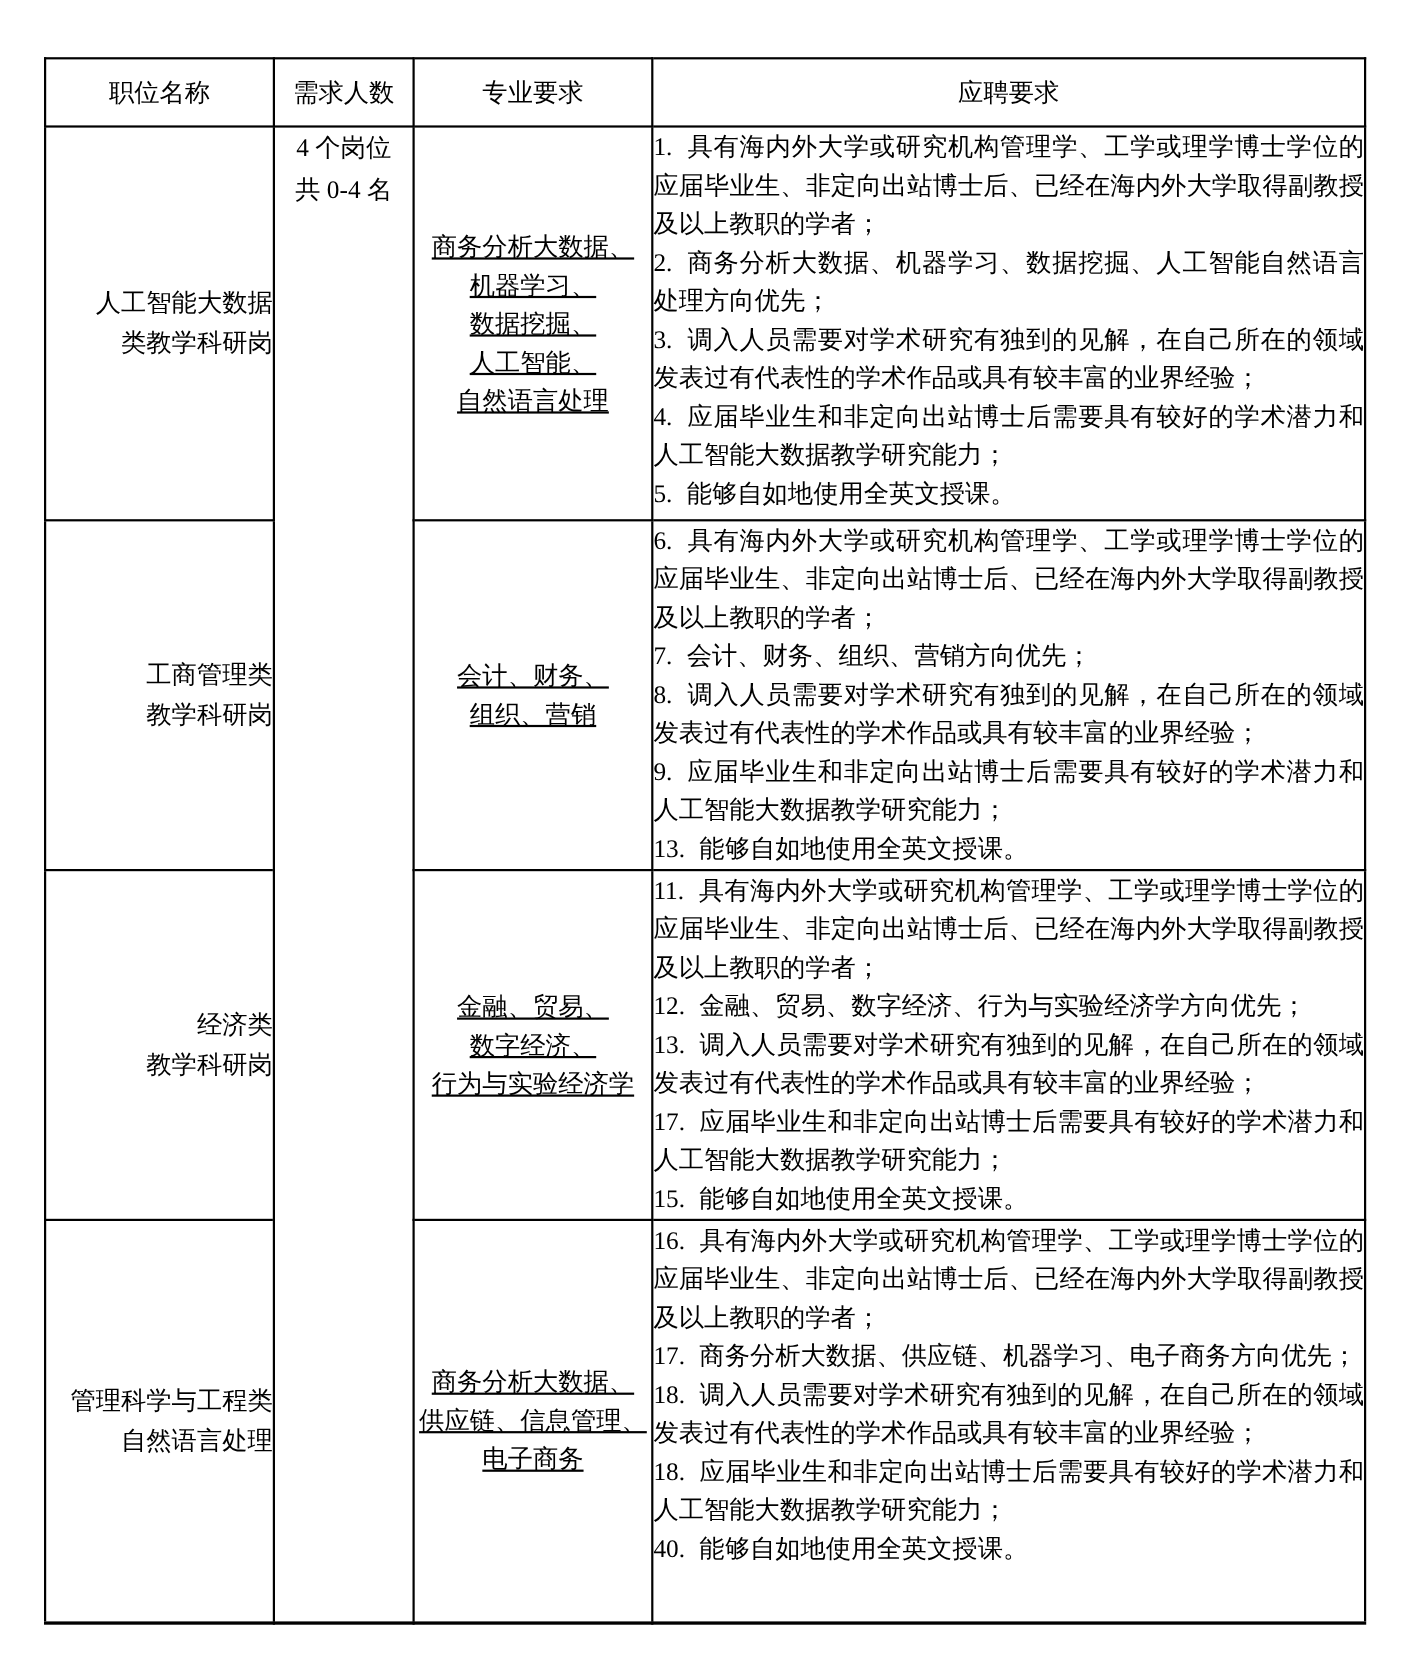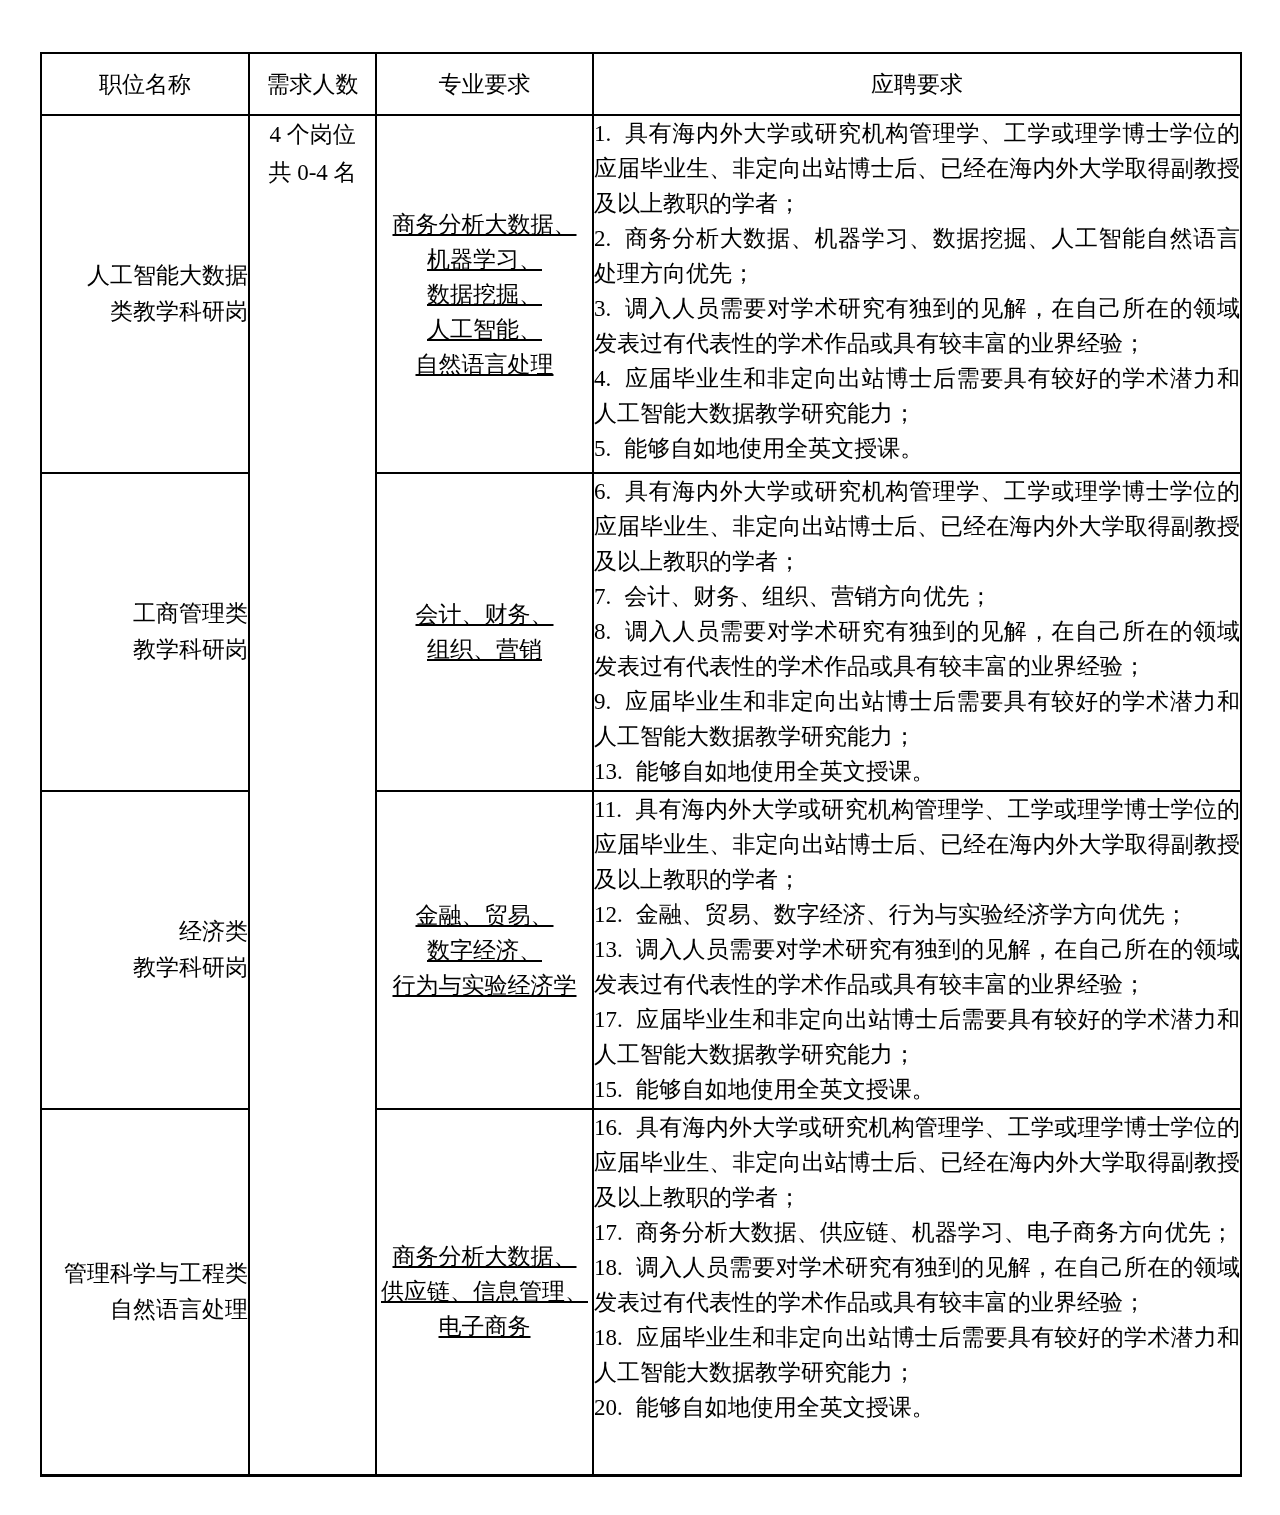--- a/index.html
+++ b/index.html
@@ -147,17 +147,17 @@
       <td class="pos-cell">管理科学与工程类
 自然语言处理</td>
       <td class="major-cell">商务分析大数据、
 供应链、信息管理、
 电子商务</td>
       <td class="req-cell">
         <p><span class="req-num">16.</span><span>具有海内外大学或研究机构管理学、工学或理学博士学位的应届毕业生、非定向出站博士后、已经在海内外大学取得副教授及以上教职的学者；</span></p>
         <p><span class="req-num">17.</span><span>商务分析大数据、供应链、机器学习、电子商务方向优先；</span></p>
         <p><span class="req-num">18.</span><span>调入人员需要对学术研究有独到的见解，在自己所在的领域发表过有代表性的学术作品或具有较丰富的业界经验；</span></p>
         <p><span class="req-num">18.</span><span>应届毕业生和非定向出站博士后需要具有较好的学术潜力和人工智能大数据教学研究能力；</span></p>
-        <p><span class="req-num">20.</span><span>能够自如地使用全英文授课。</span></p>
+        <p><span class="req-num">40.</span><span>能够自如地使用全英文授课。</span></p>
       </td>
     </tr>
   </tbody>
 </table>
 
 </body></html>

